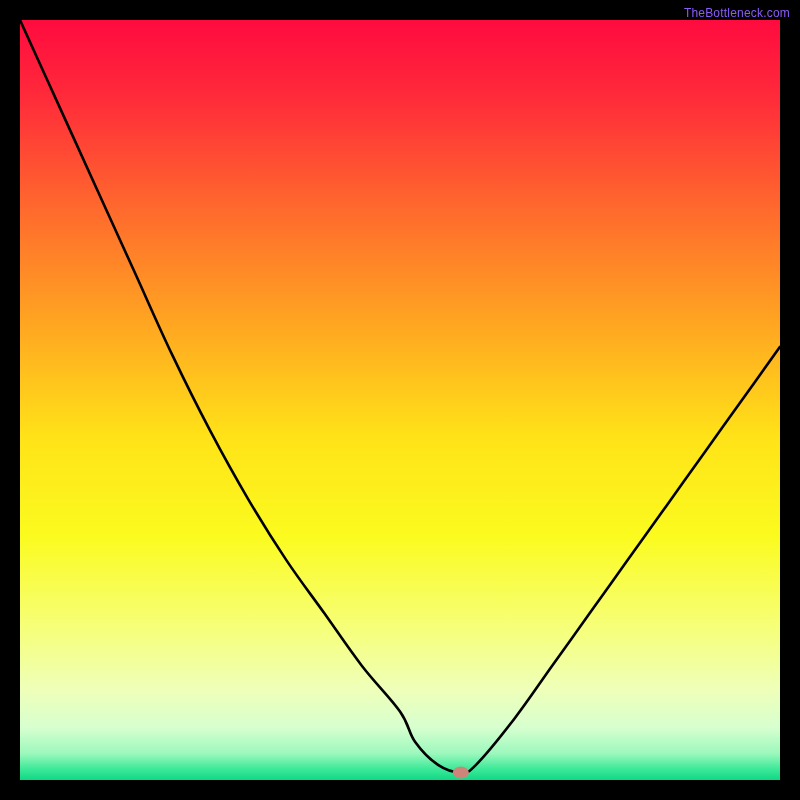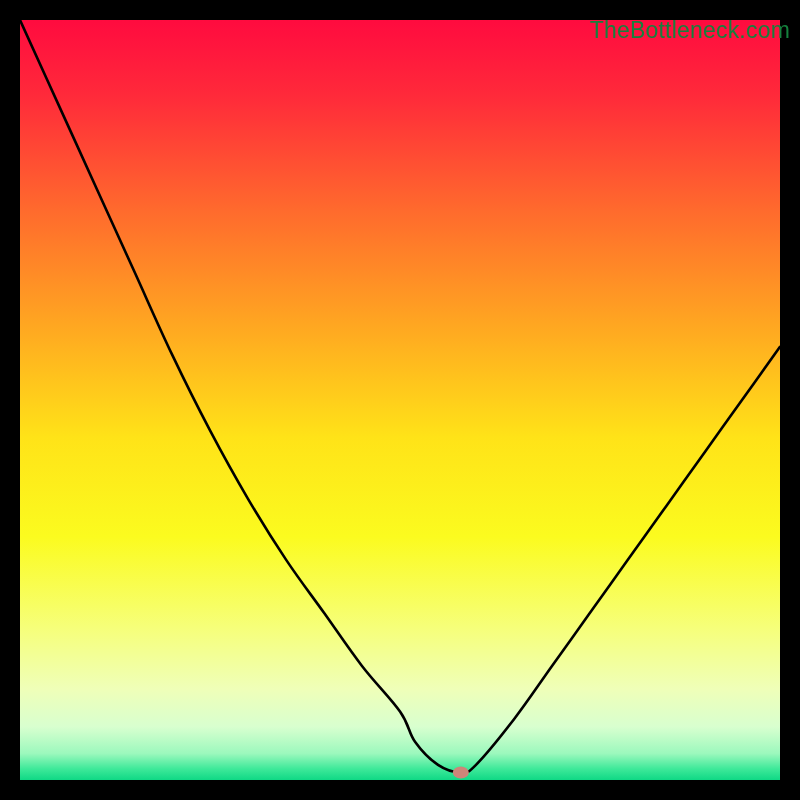--- a/index.html
+++ b/index.html
@@ -24,24 +24,24 @@
     width: 760px;
     height: 760px;
     background: #fff;
   }
   .gradient {
     position: absolute;
     inset: 0;
   }
   .attribution {
     position: absolute;
-    top: 17px;
+    top: 6px;
     right: 10px;
-    color: #15803d;
-    font-size: 23px;
+    color: #8b5cf6;
+    font-size: 12px;
     font-weight: 500;
     z-index: 5;
     letter-spacing: 0.2px;
   }
   svg.curve {
     position: absolute;
     inset: 0;
     z-index: 3;
   }
 </style>

